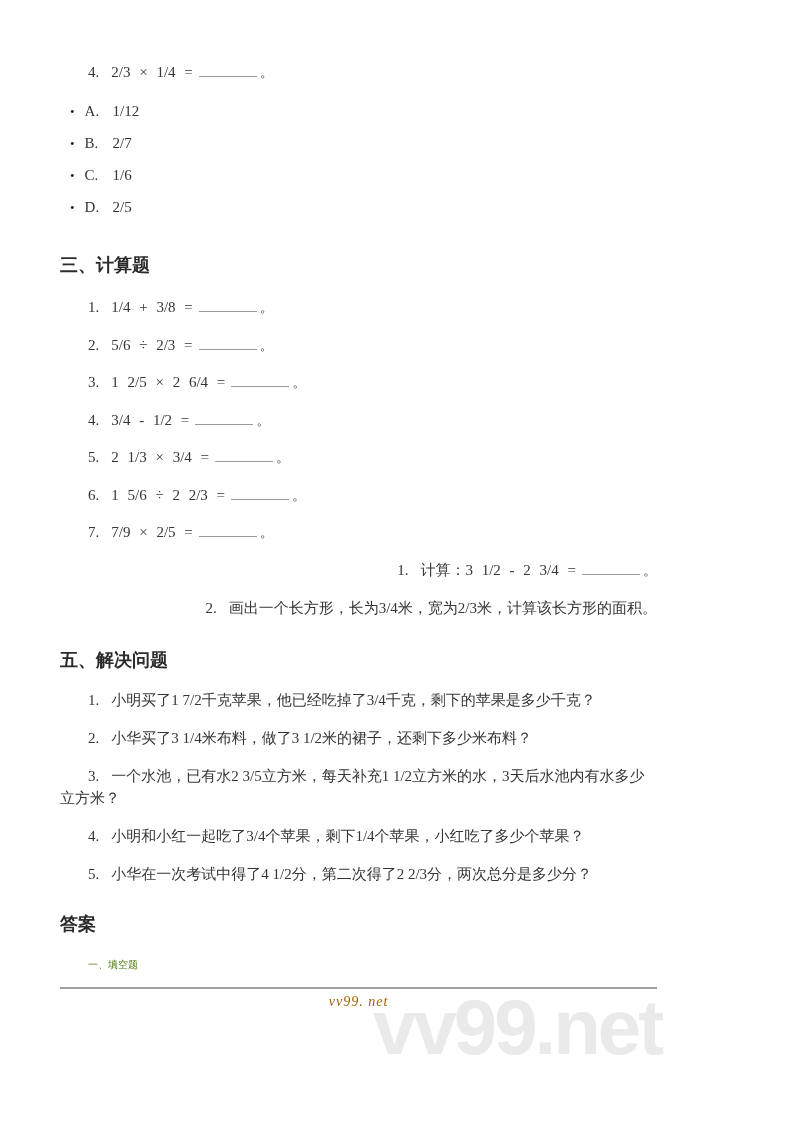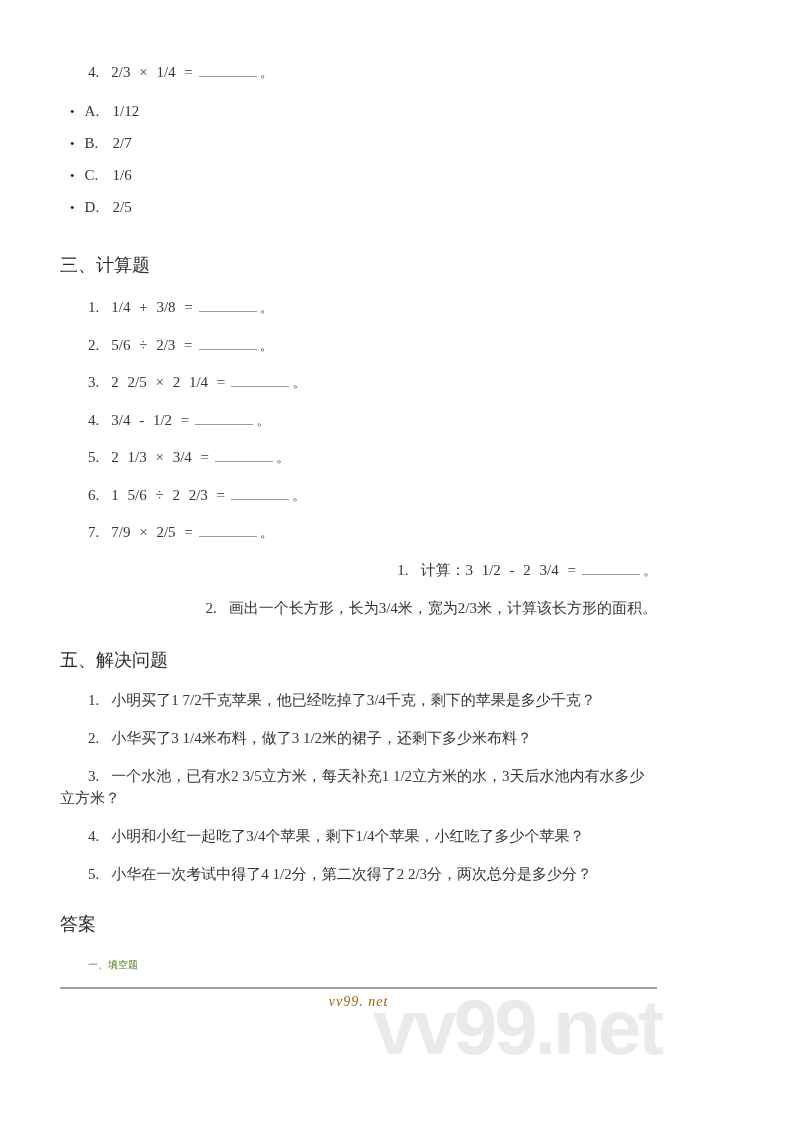--- a/index.html
+++ b/index.html
@@ -67,21 +67,21 @@
     margin-right: 10px;
     color: #222222;
   }
   .opt-label {
     display: inline-block;
     min-width: 16px;
     margin-right: 12px;
   }
   h2.sec {
     font-family: "Liberation Sans", "DejaVu Sans", sans-serif;
-    font-weight: 400;
+    font-weight: 700;
     font-size: 18px;
     line-height: 25px;
     color: #2b2b2b;
     margin: 0;
   }
   #s3-title { margin-top: 36px; }
   ol.calc {
     list-style: none;
     margin: 20px 0 0 0;
     padding: 0 0 0 28px;
@@ -148,21 +148,21 @@
     <li><span class="opt-bullet">•</span><span class="opt-label">A.</span><span>1/12</span></li>
     <li><span class="opt-bullet">•</span><span class="opt-label">B.</span><span>2/7</span></li>
     <li><span class="opt-bullet">•</span><span class="opt-label">C.</span><span>1/6</span></li>
     <li><span class="opt-bullet">•</span><span class="opt-label">D.</span><span>2/5</span></li>
   </ul>
 
   <h2 class="sec" id="s3-title">三、计算题</h2>
   <ol class="calc">
     <li><span class="num">1.</span><span class="expr">1/4 + 3/8 =</span><span class="blank"></span><span class="period">。</span></li>
     <li><span class="num">2.</span><span class="expr">5/6 ÷ 2/3 =</span><span class="blank"></span><span class="period">。</span></li>
-    <li><span class="num">3.</span><span class="expr">2 2/5 × 2 1/4 =</span><span class="blank"></span><span class="period">。</span></li>
+    <li><span class="num">3.</span><span class="expr">1 2/5 × 2 6/4 =</span><span class="blank"></span><span class="period">。</span></li>
     <li><span class="num">4.</span><span class="expr">3/4 - 1/2 =</span><span class="blank"></span><span class="period">。</span></li>
     <li><span class="num">5.</span><span class="expr">2 1/3 × 3/4 =</span><span class="blank"></span><span class="period">。</span></li>
     <li><span class="num">6.</span><span class="expr">1 5/6 ÷ 2 2/3 =</span><span class="blank"></span><span class="period">。</span></li>
     <li><span class="num">7.</span><span class="expr">7/9 × 2/5 =</span><span class="blank"></span><span class="period">。</span></li>
   </ol>
 
   <ol class="op">
     <li><span class="num">1.</span><span class="expr">计算：3 1/2 - 2 3/4 =</span><span class="blank"></span><span class="period">。</span></li>
     <li><span class="num">2.</span><span>画出一个长方形，长为3/4米，宽为2/3米，计算该长方形的面积。</span></li>
   </ol>

